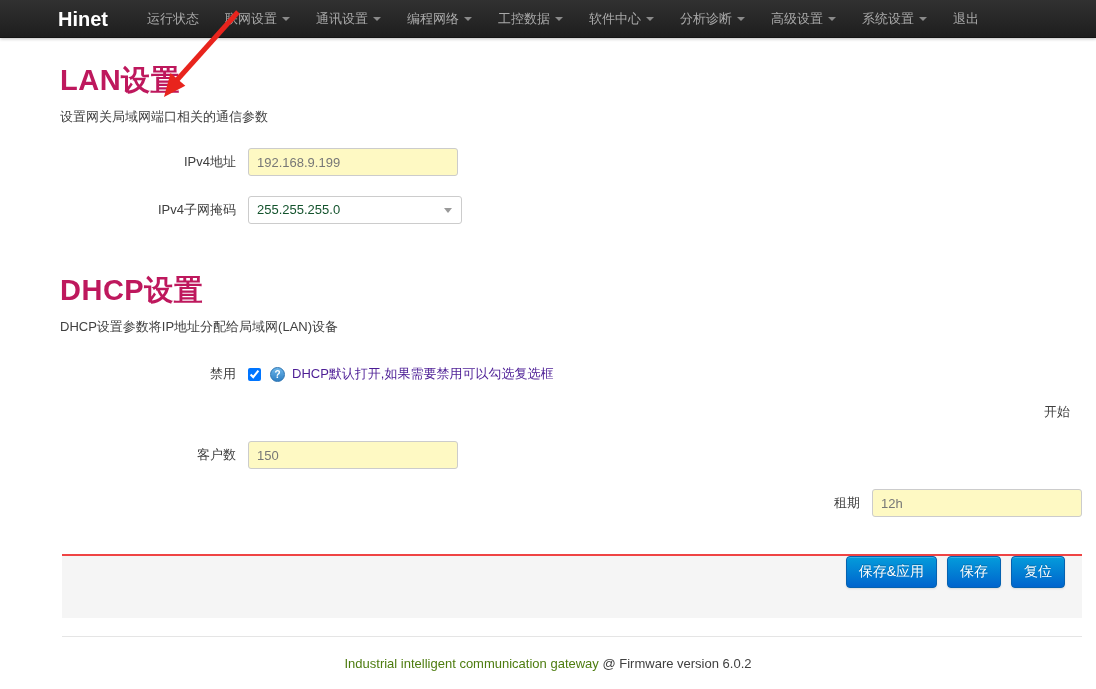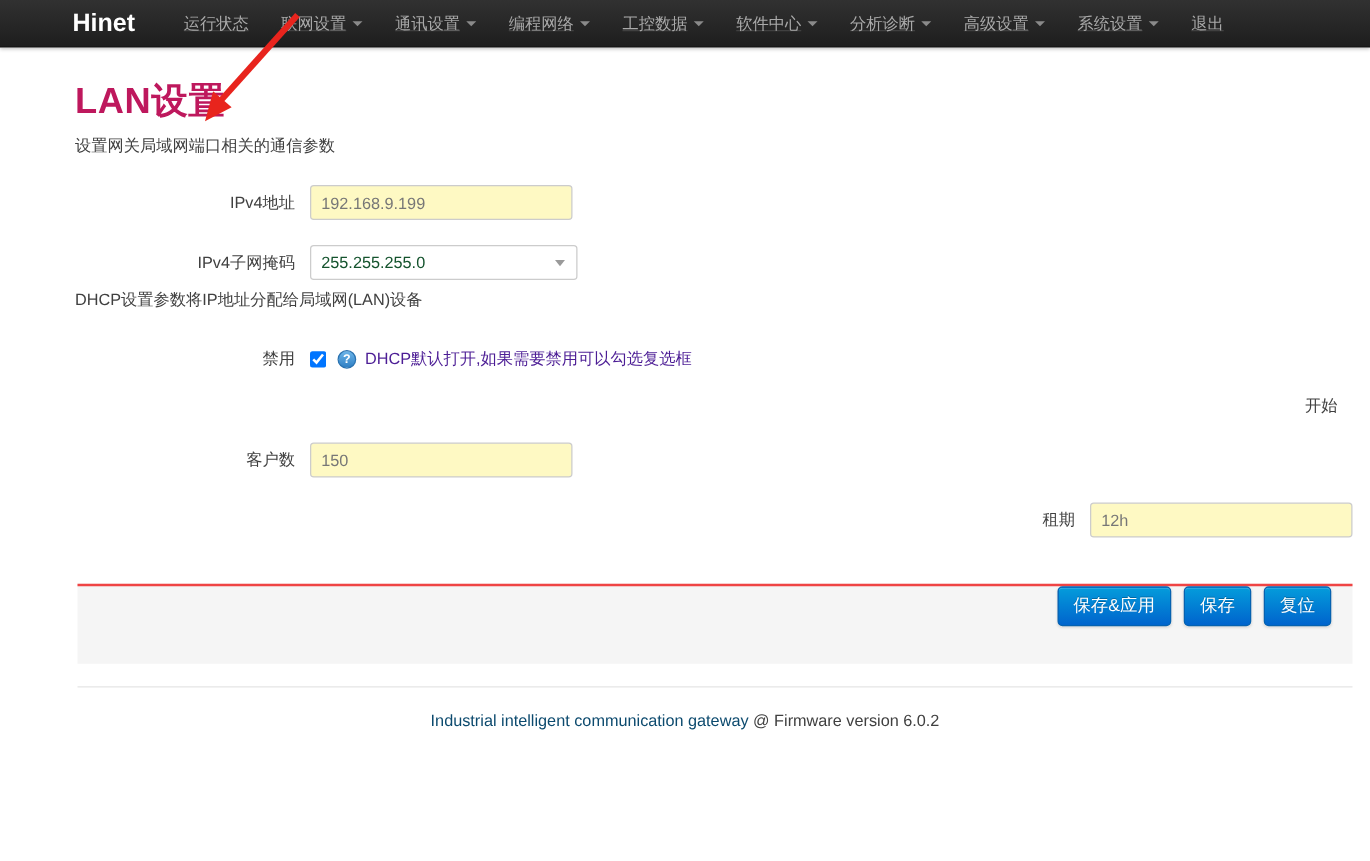--- a/index.html
+++ b/index.html
@@ -22,21 +22,21 @@
     position: relative;
     z-index: 1;
   }
   .brand {
     color: #ffffff;
     font-size: 20px;
     font-weight: bold;
     margin-right: 26px;
     cursor: pointer;
   }
-  .nav-items { display: flex; align-items: flex-start; height: 100%; text-decoration: underline; }
+  .nav-items { display: flex; align-items: flex-start; height: 100%; }
   .nav-item {
     color: #a9a9a9;
     font-size: 13px;
     line-height: 38px;
     padding: 0 13px;
     cursor: pointer;
     white-space: nowrap;
   }
   .caret {
     display: inline-block;
@@ -165,21 +165,21 @@
     text-shadow: 0 -1px 0 rgba(0,0,0,.25);
     box-shadow: inset 0 1px 0 rgba(255,255,255,.2), 0 1px 2px rgba(0,0,0,.1);
   }
 
   
   .footer-divider {
     margin: 18px 14px 0 62px;
     border-top: 1px solid #e5e5e5;
   }
   .footer { text-align: center; font-size: 13px; margin-top: 19px; color: #404040; }
-  .footer a { color: #0c4a6e; text-decoration: none; cursor: pointer; }
+  .footer a { color: #4d7c0f; text-decoration: none; cursor: pointer; }
 </style>
 </head>
 <body>
 
 <div class="navbar">
   <span class="brand">Hinet</span>
   <div class="nav-items">
     <span class="nav-item"><span>运行状态</span></span>
     <span class="nav-item"><span>联网设置</span><span class="caret"></span></span>
     <span class="nav-item"><span>通讯设置</span><span class="caret"></span></span>
@@ -209,20 +209,21 @@
   </div>
 
   <div class="form-row row-netmask">
     <label class="form-label">IPv4子网掩码</label>
     <div class="select-box">
       <span>255.255.255.0</span>
       <span class="select-caret"></span>
     </div>
   </div>
 
+  <h2 class="section-title dhcp-title">DHCP设置</h2>
   <div class="section-sub">DHCP设置参数将IP地址分配给局域网(LAN)设备</div>
 
   <div class="form-row row-disable">
     <label class="form-label">禁用</label>
     <input class="checkbox" type="checkbox" checked="checked" style="">
     <span class="help-icon">?</span>
     <span class="help-text">DHCP默认打开,如果需要禁用可以勾选复选框</span>
   </div>
 
   <div class="form-row row-start">

